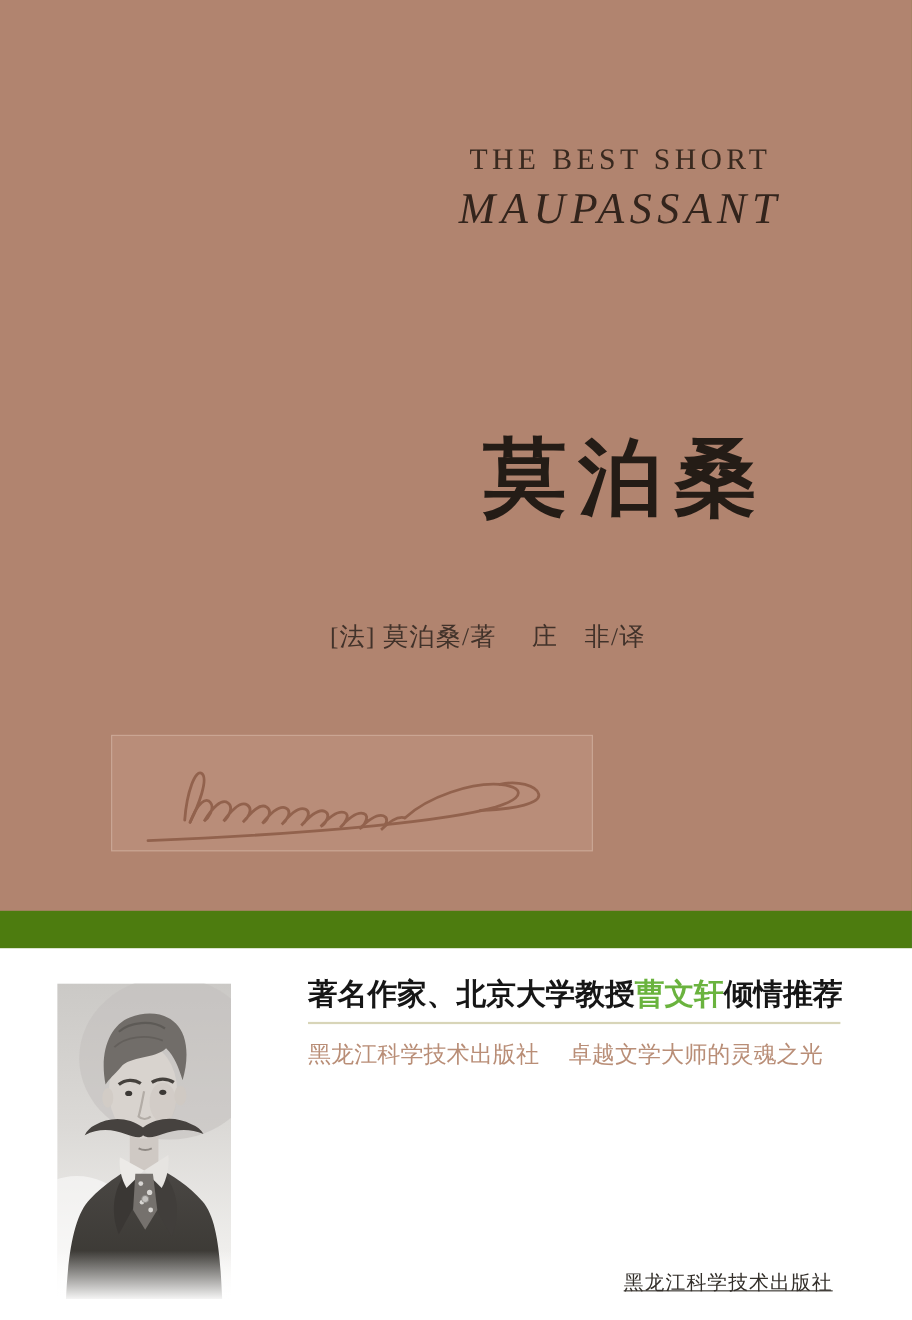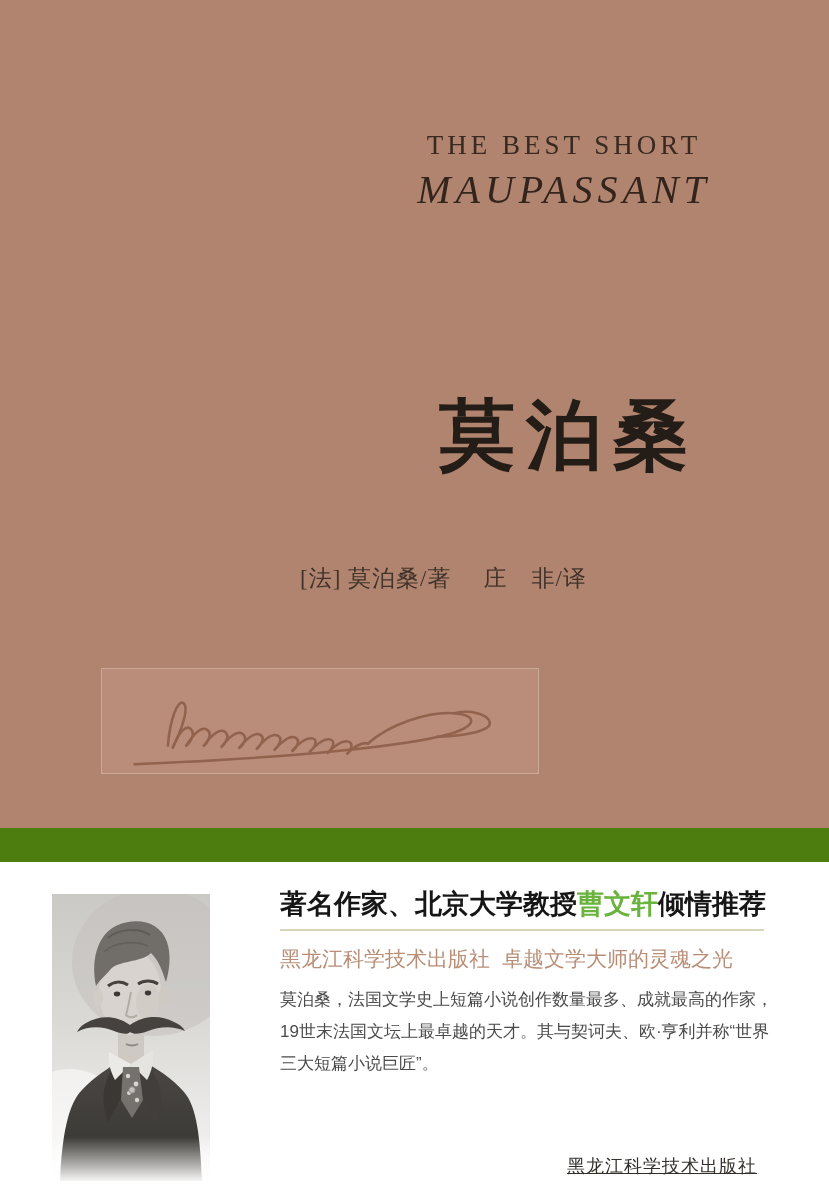--- a/index.html
+++ b/index.html
@@ -59,21 +59,21 @@
     letter-spacing:0;white-space:nowrap;
   }
   .promo-headline .green{color:#6ab33e;}
   .divider{
     position:absolute;left:280px;top:67px;width:484px;height:2px;background:#d8d5b8;
   }
   .tagline{
     position:absolute;left:280px;top:82px;width:520px;
     font-size:21px;line-height:30px;color:#b98e77;white-space:nowrap;
   }
-  .tagline .tag-right{margin-left:12px;}
+  .tagline .tag-right{margin-left:27px;}
   .blurb{
     position:absolute;left:280px;top:122px;width:500px;
     font-size:17px;line-height:32px;color:#4b4b4b;text-align:left;
   }
   .publisher{
     position:absolute;right:77px;top:292px;
     font-family:"Liberation Serif","DejaVu Serif",serif;
     font-size:18px;line-height:24px;color:#332f2a;letter-spacing:1px;white-space:nowrap;text-decoration:underline;
   }
 </style>
@@ -190,17 +190,16 @@
     <div class="promo-headline">
       <span>著名作家、北京大学教授</span><span class="green">曹文轩</span><span>倾情推荐</span>
     </div>
 
     <div class="divider"></div>
 
     <div class="tagline">
       <span>黑龙江科学技术出版社</span><span class="tag-right">卓越文学大师的灵魂之光</span>
     </div>
 
-    <div class="blurb">莫泊桑，法国文学史上短篇小说创作数量最多、成就最高的作家，19世末法国文坛上最卓越的天才。其与契诃夫、欧·亨利并称“世界三大短篇小说巨匠”。</div>
 
     <div class="publisher">黑龙江科学技术出版社</div>
   </div>
 </div>
 
 </body></html>

